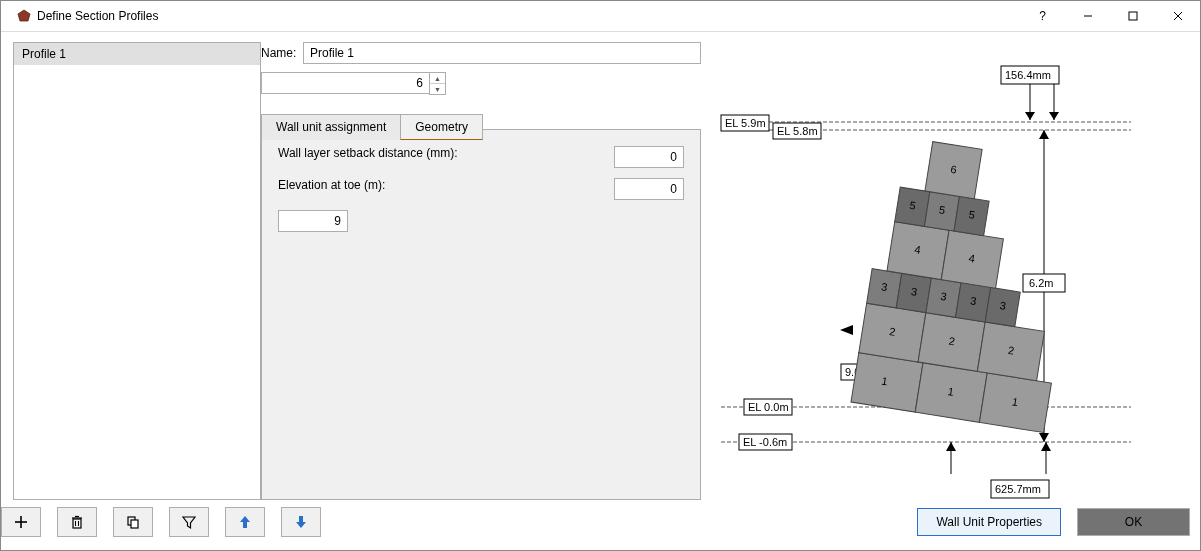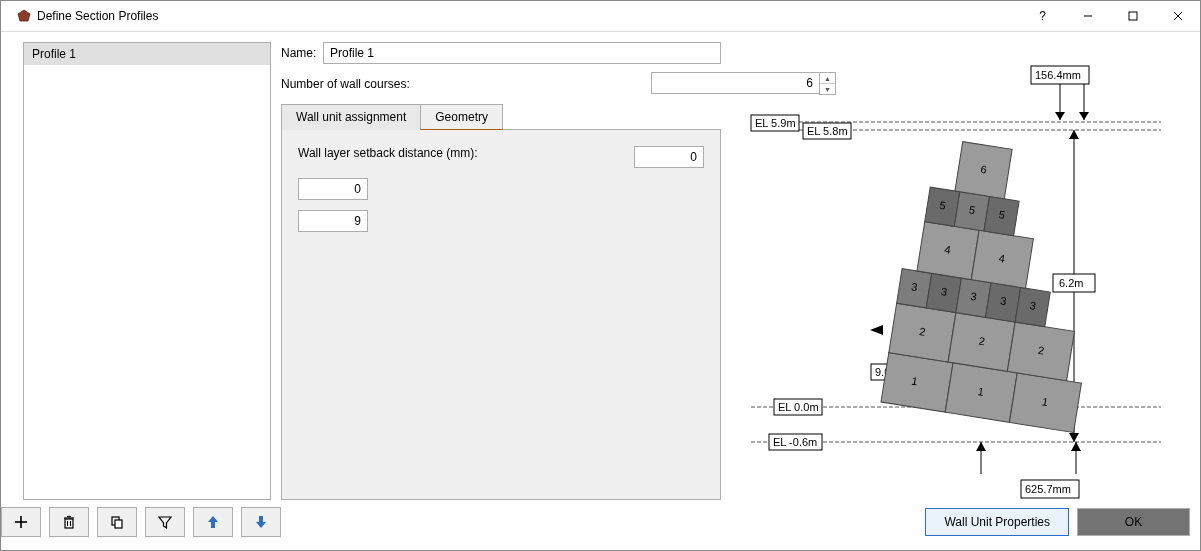--- a/index.html
+++ b/index.html
@@ -2,44 +2,44 @@
 <html><head>
 <meta charset="utf-8">
 <style>
   html,body{margin:0;padding:0;font-family:"Segoe UI",Tahoma,sans-serif;font-size:12px;color:#000;background:#fff}
   .window{width:1201px;height:551px;border:1px solid #888;box-sizing:border-box;display:flex;flex-direction:column;position:relative}
   .titlebar{height:30px;display:flex;align-items:center;padding:0 0 0 16px;border-bottom:1px solid #ddd}
   .titlebar-icon{width:14px;height:14px;margin-right:6px;display:inline-block}
   .title-text{flex:0 0 auto}
   .title-spacer{flex:1}
   .tb-btn{width:45px;height:29px;display:flex;align-items:center;justify-content:center;color:#000}
-  .content{flex:1;display:flex;gap:10px;padding:10px 10px 0 22px;min-height:0}
+  .content{flex:1;display:flex;padding:10px 10px 0 12px;min-height:0}
   .profile-list{width:246px;border:1px solid #adadad;background:#fff;display:flex;flex-direction:column}
   .list-item{padding:4px 8px;background:#e0e0e0}
   .form-pane{width:440px;display:flex;flex-direction:column}
   .row{display:flex;align-items:center;margin-bottom:8px}
   .row-label{width:170px}
   .txt{flex:1;height:22px;border:1px solid #adadad;padding:2px 6px;box-sizing:border-box;font-family:inherit;font-size:12px}
   .num-input{flex:1;height:22px;border:1px solid #adadad;border-right:none;padding:2px 6px;text-align:right;box-sizing:border-box;font-family:inherit;font-size:12px}
   .spin{display:flex;flex-direction:column;border:1px solid #adadad}
   .spin-btn{width:15px;height:10px;display:flex;align-items:center;justify-content:center;font-size:7px;color:#555;line-height:1}
   .spin-btn:first-child{border-bottom:1px solid #ccc}
   .tabrow{display:flex;border-bottom:1px solid #adadad}
-  .tab{padding:5px 14px;border:1px solid #adadad;border-bottom:none;margin-right:-1px;background:#e9e9e9;position:relative;top:1px}
+  .tab{padding:5px 14px;border:1px solid #adadad;border-bottom:none;margin-right:-1px;background:#e9e9e9;position:relative;top:11px}
   .tab.active{background:#f0f0f0;border-bottom:1px solid #a16207}
   .tab-body{flex:1;border:1px solid #adadad;border-top:none;background:#f0f0f0;padding:16px}
   .form-line{display:flex;align-items:flex-start;margin-bottom:10px}
   .form-line-label{flex:1}
   .small-num{width:70px;height:22px;border:1px solid #adadad;background:#fff;text-align:right;padding:2px 6px;box-sizing:border-box;font-family:inherit;font-size:12px}
   .preview{flex:1;position:relative;overflow:hidden}
   .preview svg{position:absolute;top:0;left:0}
   .label-box{fill:#fff;stroke:#000;stroke-width:1}
   .svg-text{font-family:"Segoe UI",Tahoma,sans-serif;font-size:11px}
   .el-line{stroke:#555;stroke-width:1;stroke-dasharray:4 2}
-  .footer{height:44px;display:flex;align-items:center;padding:0 10px 6px 0;gap:8px}
+  .footer{height:44px;display:flex;align-items:center;padding:0 10px 6px 0;gap:16px}
   .icon-btn{width:38px;height:28px;border:1px solid #adadad;background:#f0f0f0;display:flex;align-items:center;justify-content:center}
   .icon-btn svg{width:16px;height:16px}
   .footer-spacer{flex:1}
   .text-btn{height:26px;padding:0 18px;border:1px solid #adadad;background:#737373;display:flex;align-items:center;justify-content:center;font-size:12px}
   .text-btn.highlight{border-color:#2a6fc9;background:#eaf2fc}
   .chart-block{stroke:#444;stroke-width:1}
   .shade-a{fill:#9b9b9b}
   .shade-b{fill:#7d7d7d}
   .shade-c{fill:#6a6a6a}
 </style>
@@ -80,40 +80,40 @@
     <div class="profile-list">
       <div class="list-item">Profile 1</div>
     </div>
 
     <div class="form-pane">
       <div class="row">
         <span class="row-label" style="width:42px">Name:</span>
         <input class="txt" value="Profile 1" style="">
       </div>
       <div class="row">
-        <span class="row-label" style="flex:1">Number of wall courses:</span>
         <div style="width:70px;display:flex">
           <input class="num-input" value="6" style="">
           <div class="spin">
             <div class="spin-btn">▲</div>
             <div class="spin-btn">▼</div>
           </div>
         </div>
       </div>
 
       <div class="tabrow">
         <div class="tab">Wall unit assignment</div>
         <div class="tab active">Geometry</div>
       </div>
       <div class="tab-body">
         <div class="form-line">
           <span class="form-line-label">Wall layer setback distance (mm):</span>
           <input class="small-num" value="0" style="">
         </div>
         <div class="form-line">
+          <span class="form-line-label">Elevation at toe (m):</span>
           <input class="small-num" value="0" style="">
         </div>
         <div class="form-line">
           <input class="small-num" value="9" style="">
         </div>
       </div>
     </div>
 
     <div class="preview">
       <svg width="470" height="470" viewBox="0 0 470 470">

